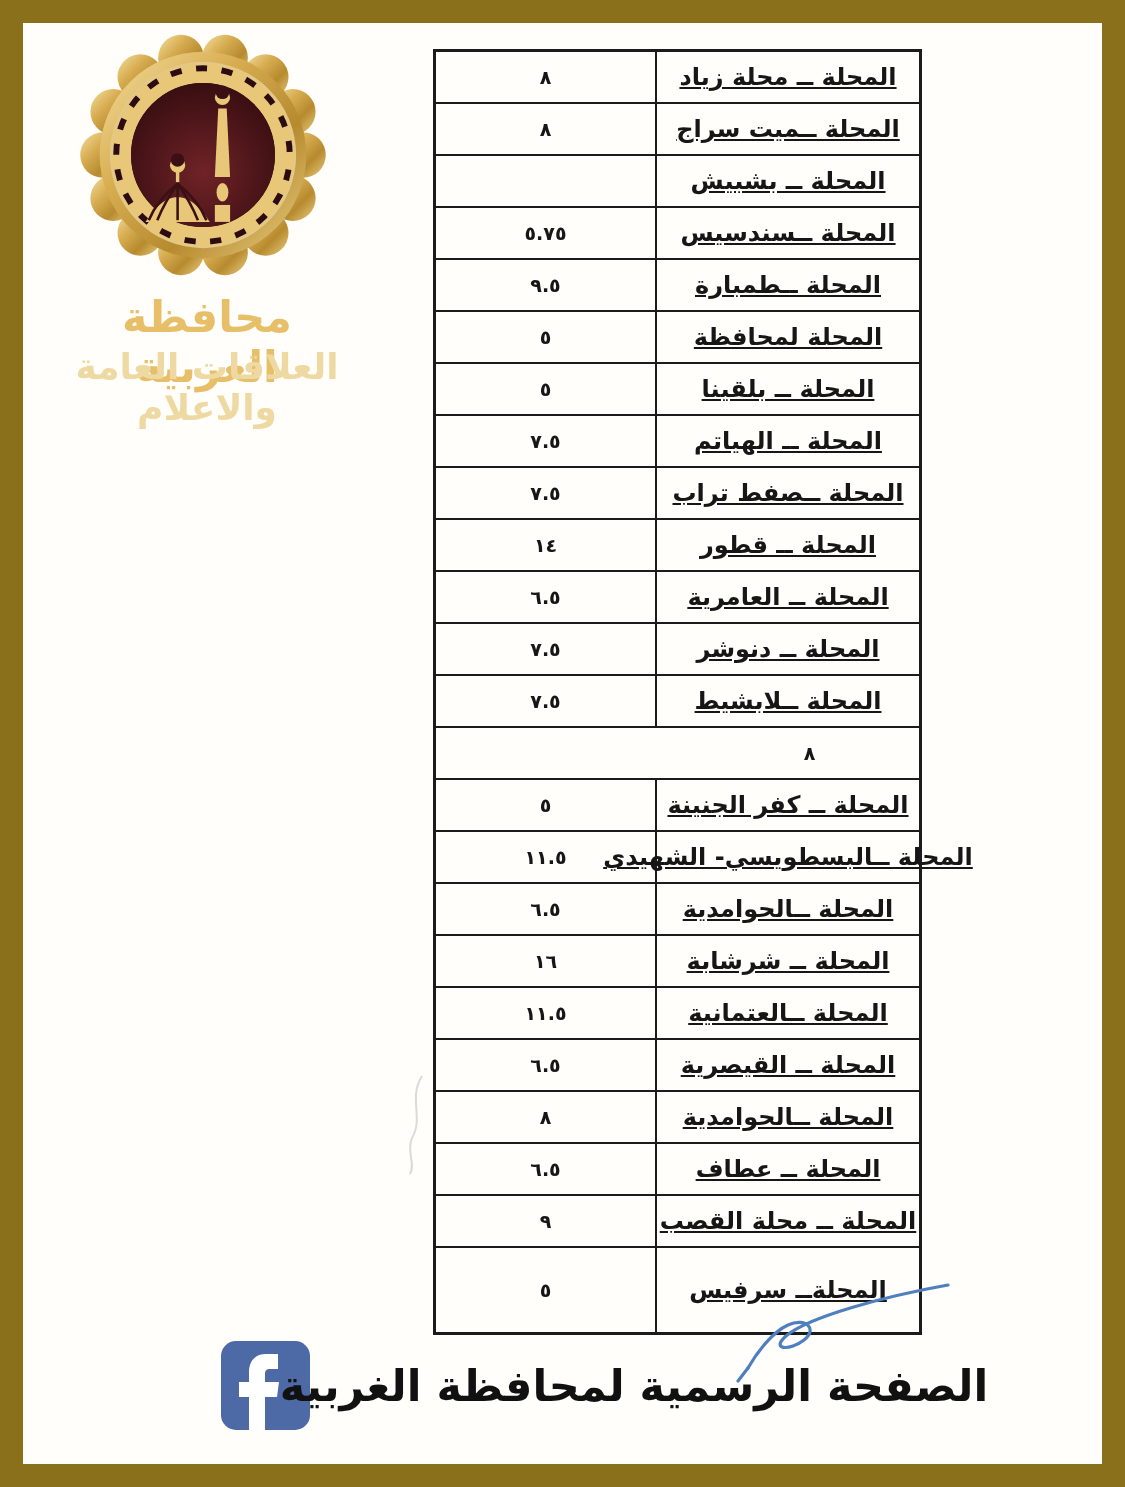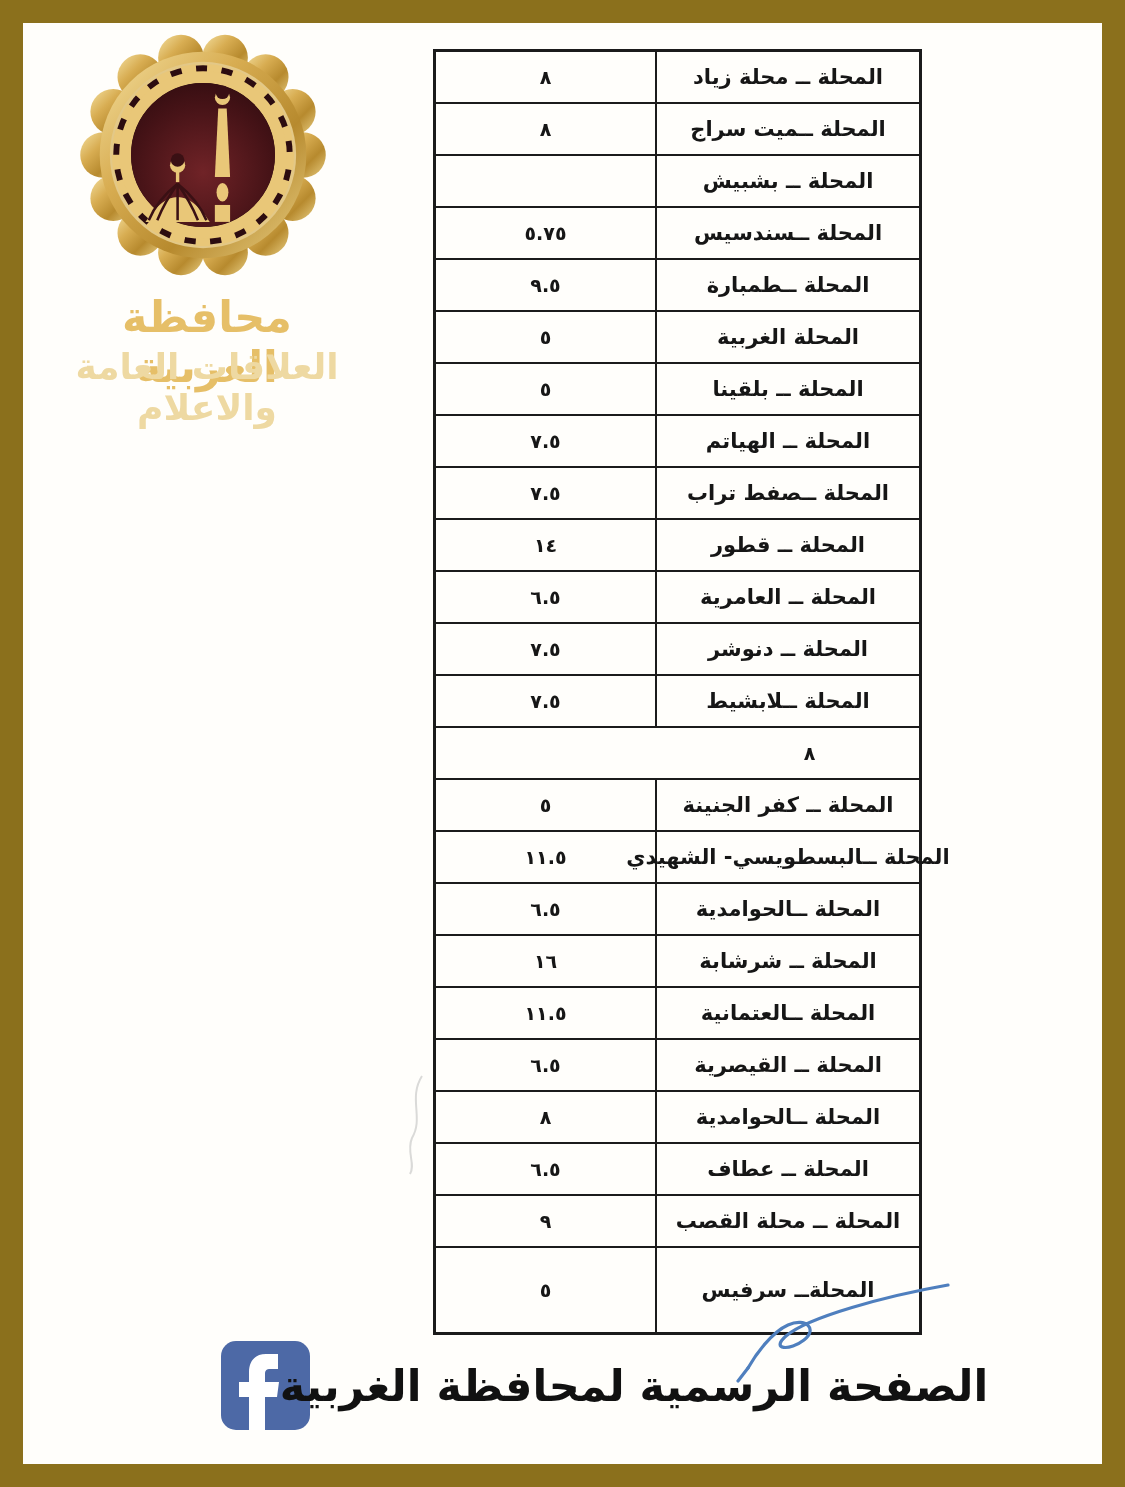--- a/index.html
+++ b/index.html
@@ -54,22 +54,23 @@
     border-bottom: none;
   }
   .cell {
     display: flex; align-items: center; justify-content: center;
     font-weight: bold; color: #161616;
     box-sizing: border-box;
   }
   .cell-route {
     width: 264px;
     border-left: 2.5px solid #1b1b1b;
-    font-size: 21px;
+    font-size: 24px;
     white-space: nowrap;
+    text-decoration: underline;
   }
   .cell-fare {
     width: 219px;
     font-size: 19px;
     letter-spacing: 5px;
     direction: ltr;
   }
   
   .signature {
     position: absolute; left: 688px; top: 1268px;
@@ -188,21 +189,21 @@
     <div class="cell cell-route">المحلة ــسندسيس</div>
     <div class="cell cell-fare">٥.٧٥</div>
   </div>
 
   <div class="t-row">
     <div class="cell cell-route">المحلة ــطمبارة</div>
     <div class="cell cell-fare">٩.٥</div>
   </div>
 
   <div class="t-row">
-    <div class="cell cell-route">المحلة الغربية</div>
+    <div class="cell cell-route">المحلة لمحافظة</div>
     <div class="cell cell-fare">٥</div>
   </div>
 
   <div class="t-row">
     <div class="cell cell-route">المحلة ــ بلقينا</div>
     <div class="cell cell-fare">٥</div>
   </div>
 
   <div class="t-row">
     <div class="cell cell-route">المحلة ــ الهياتم</div>

